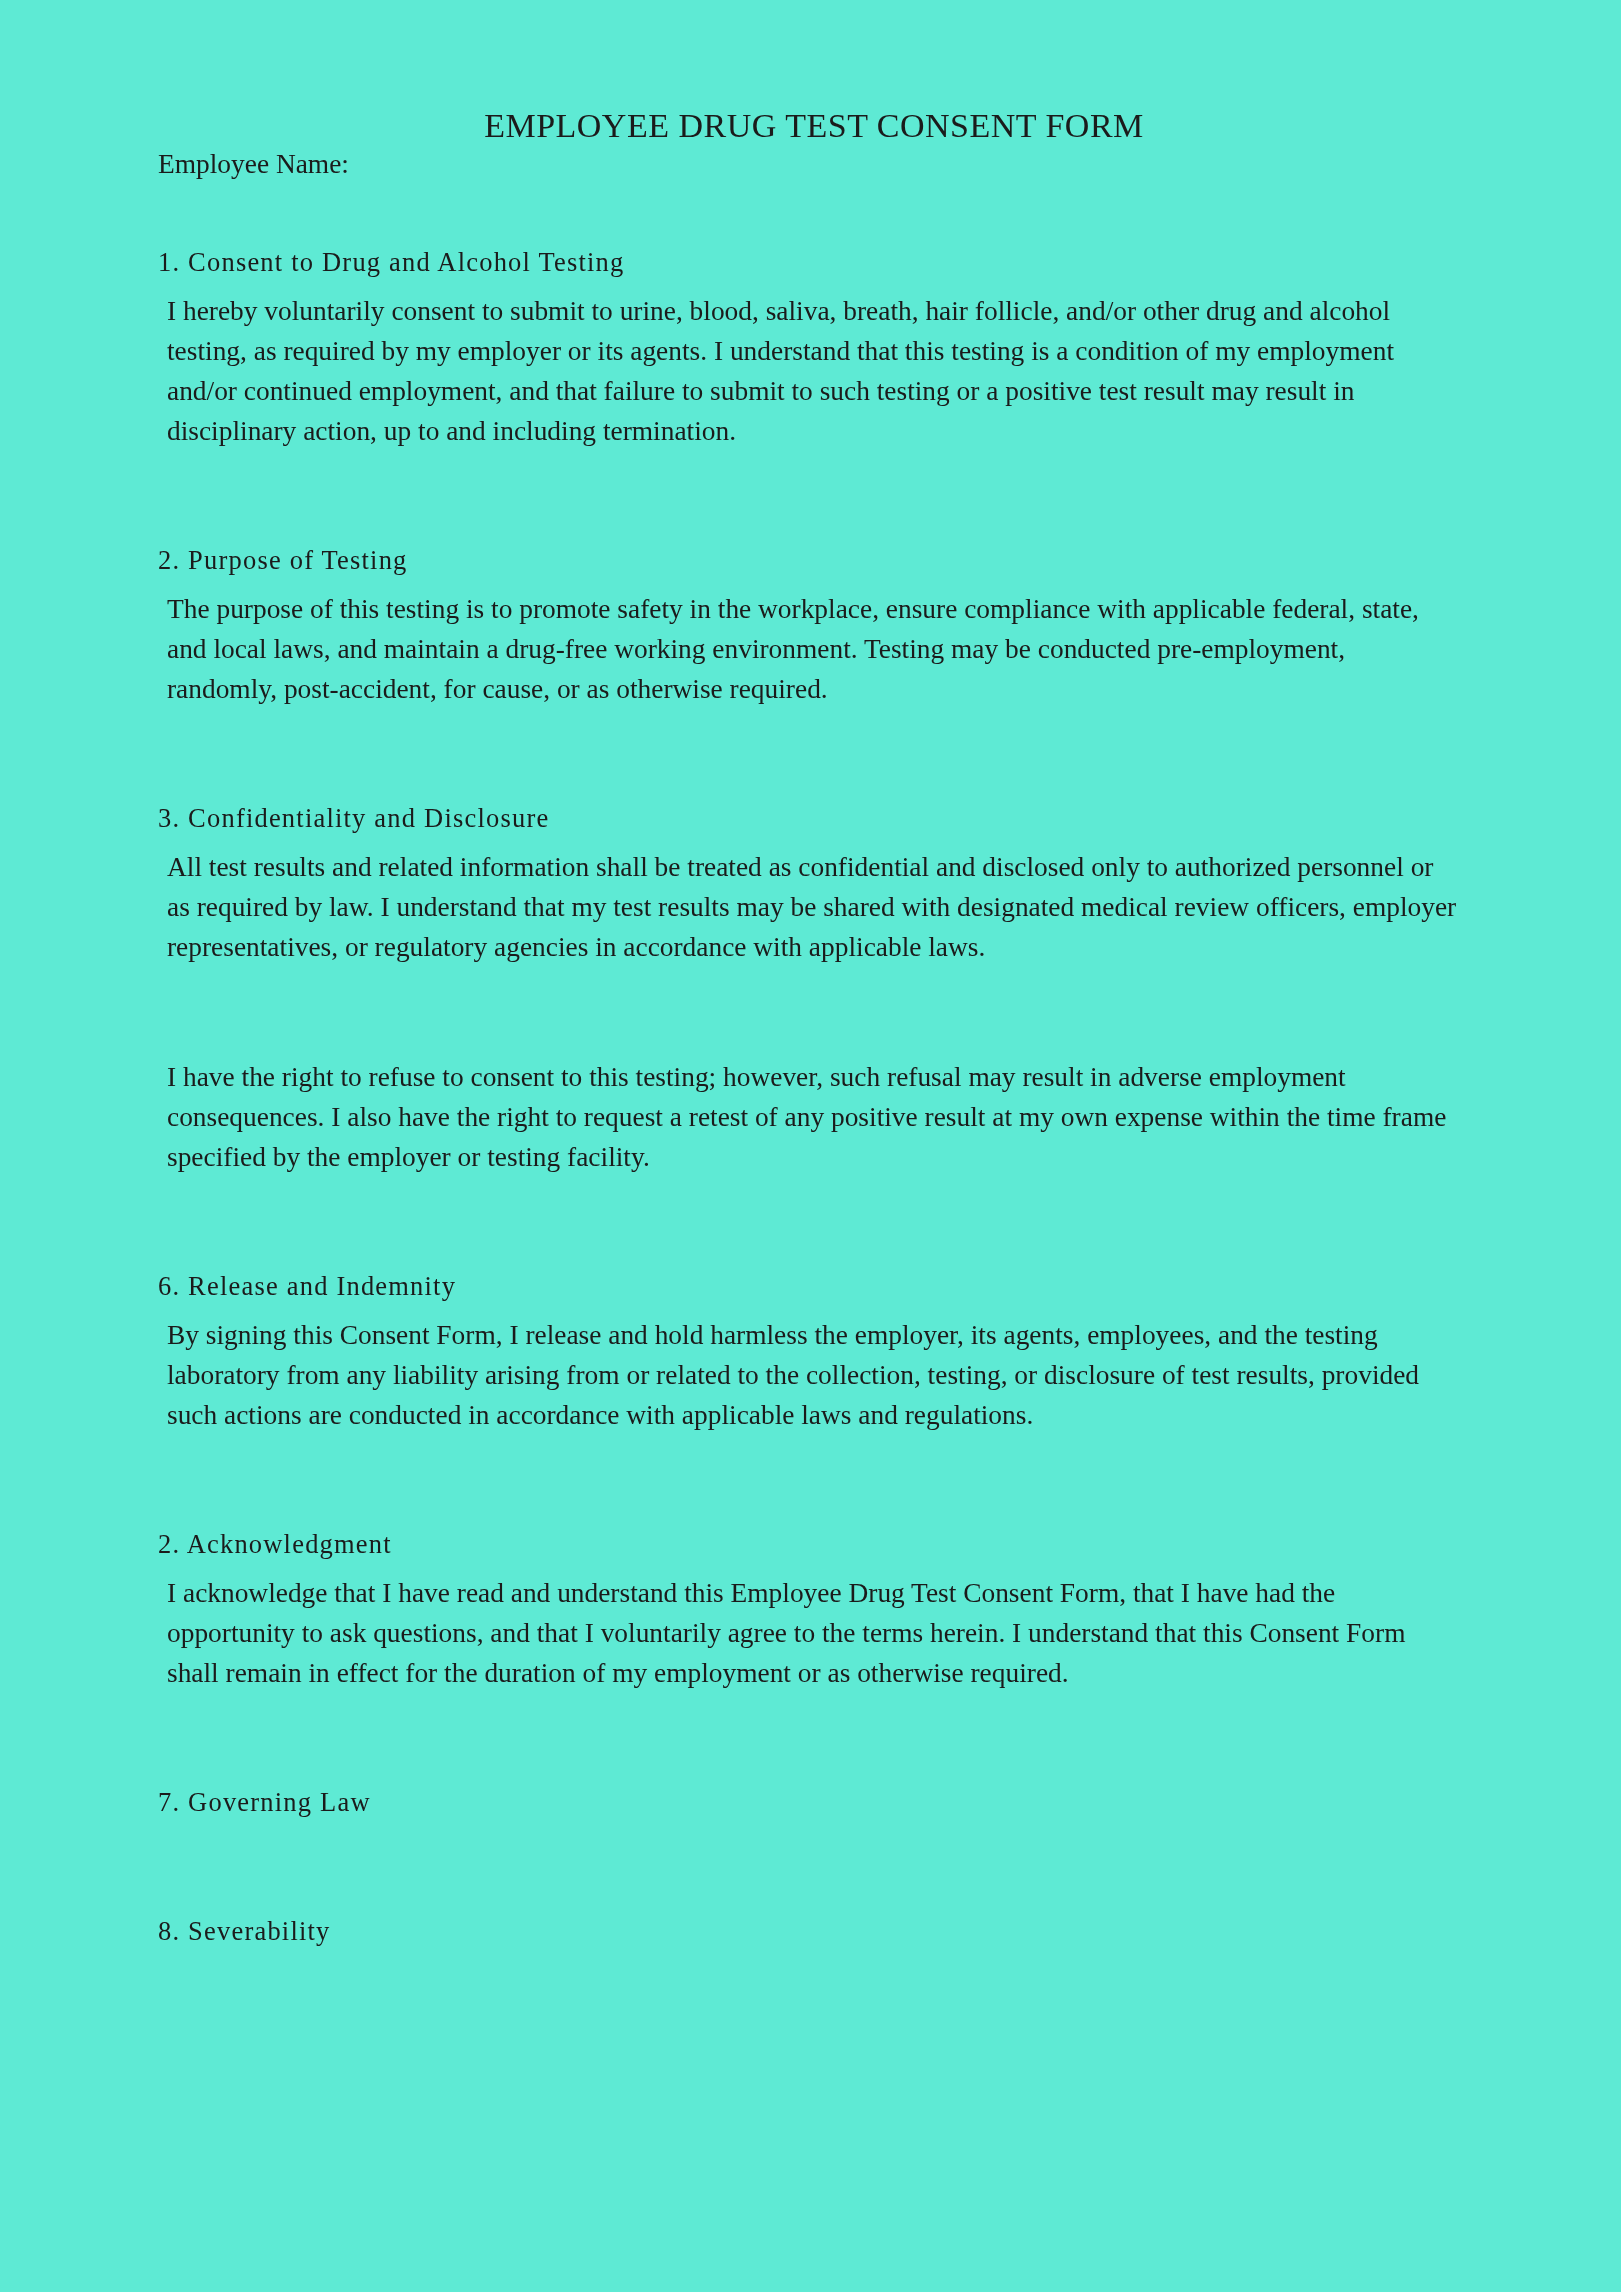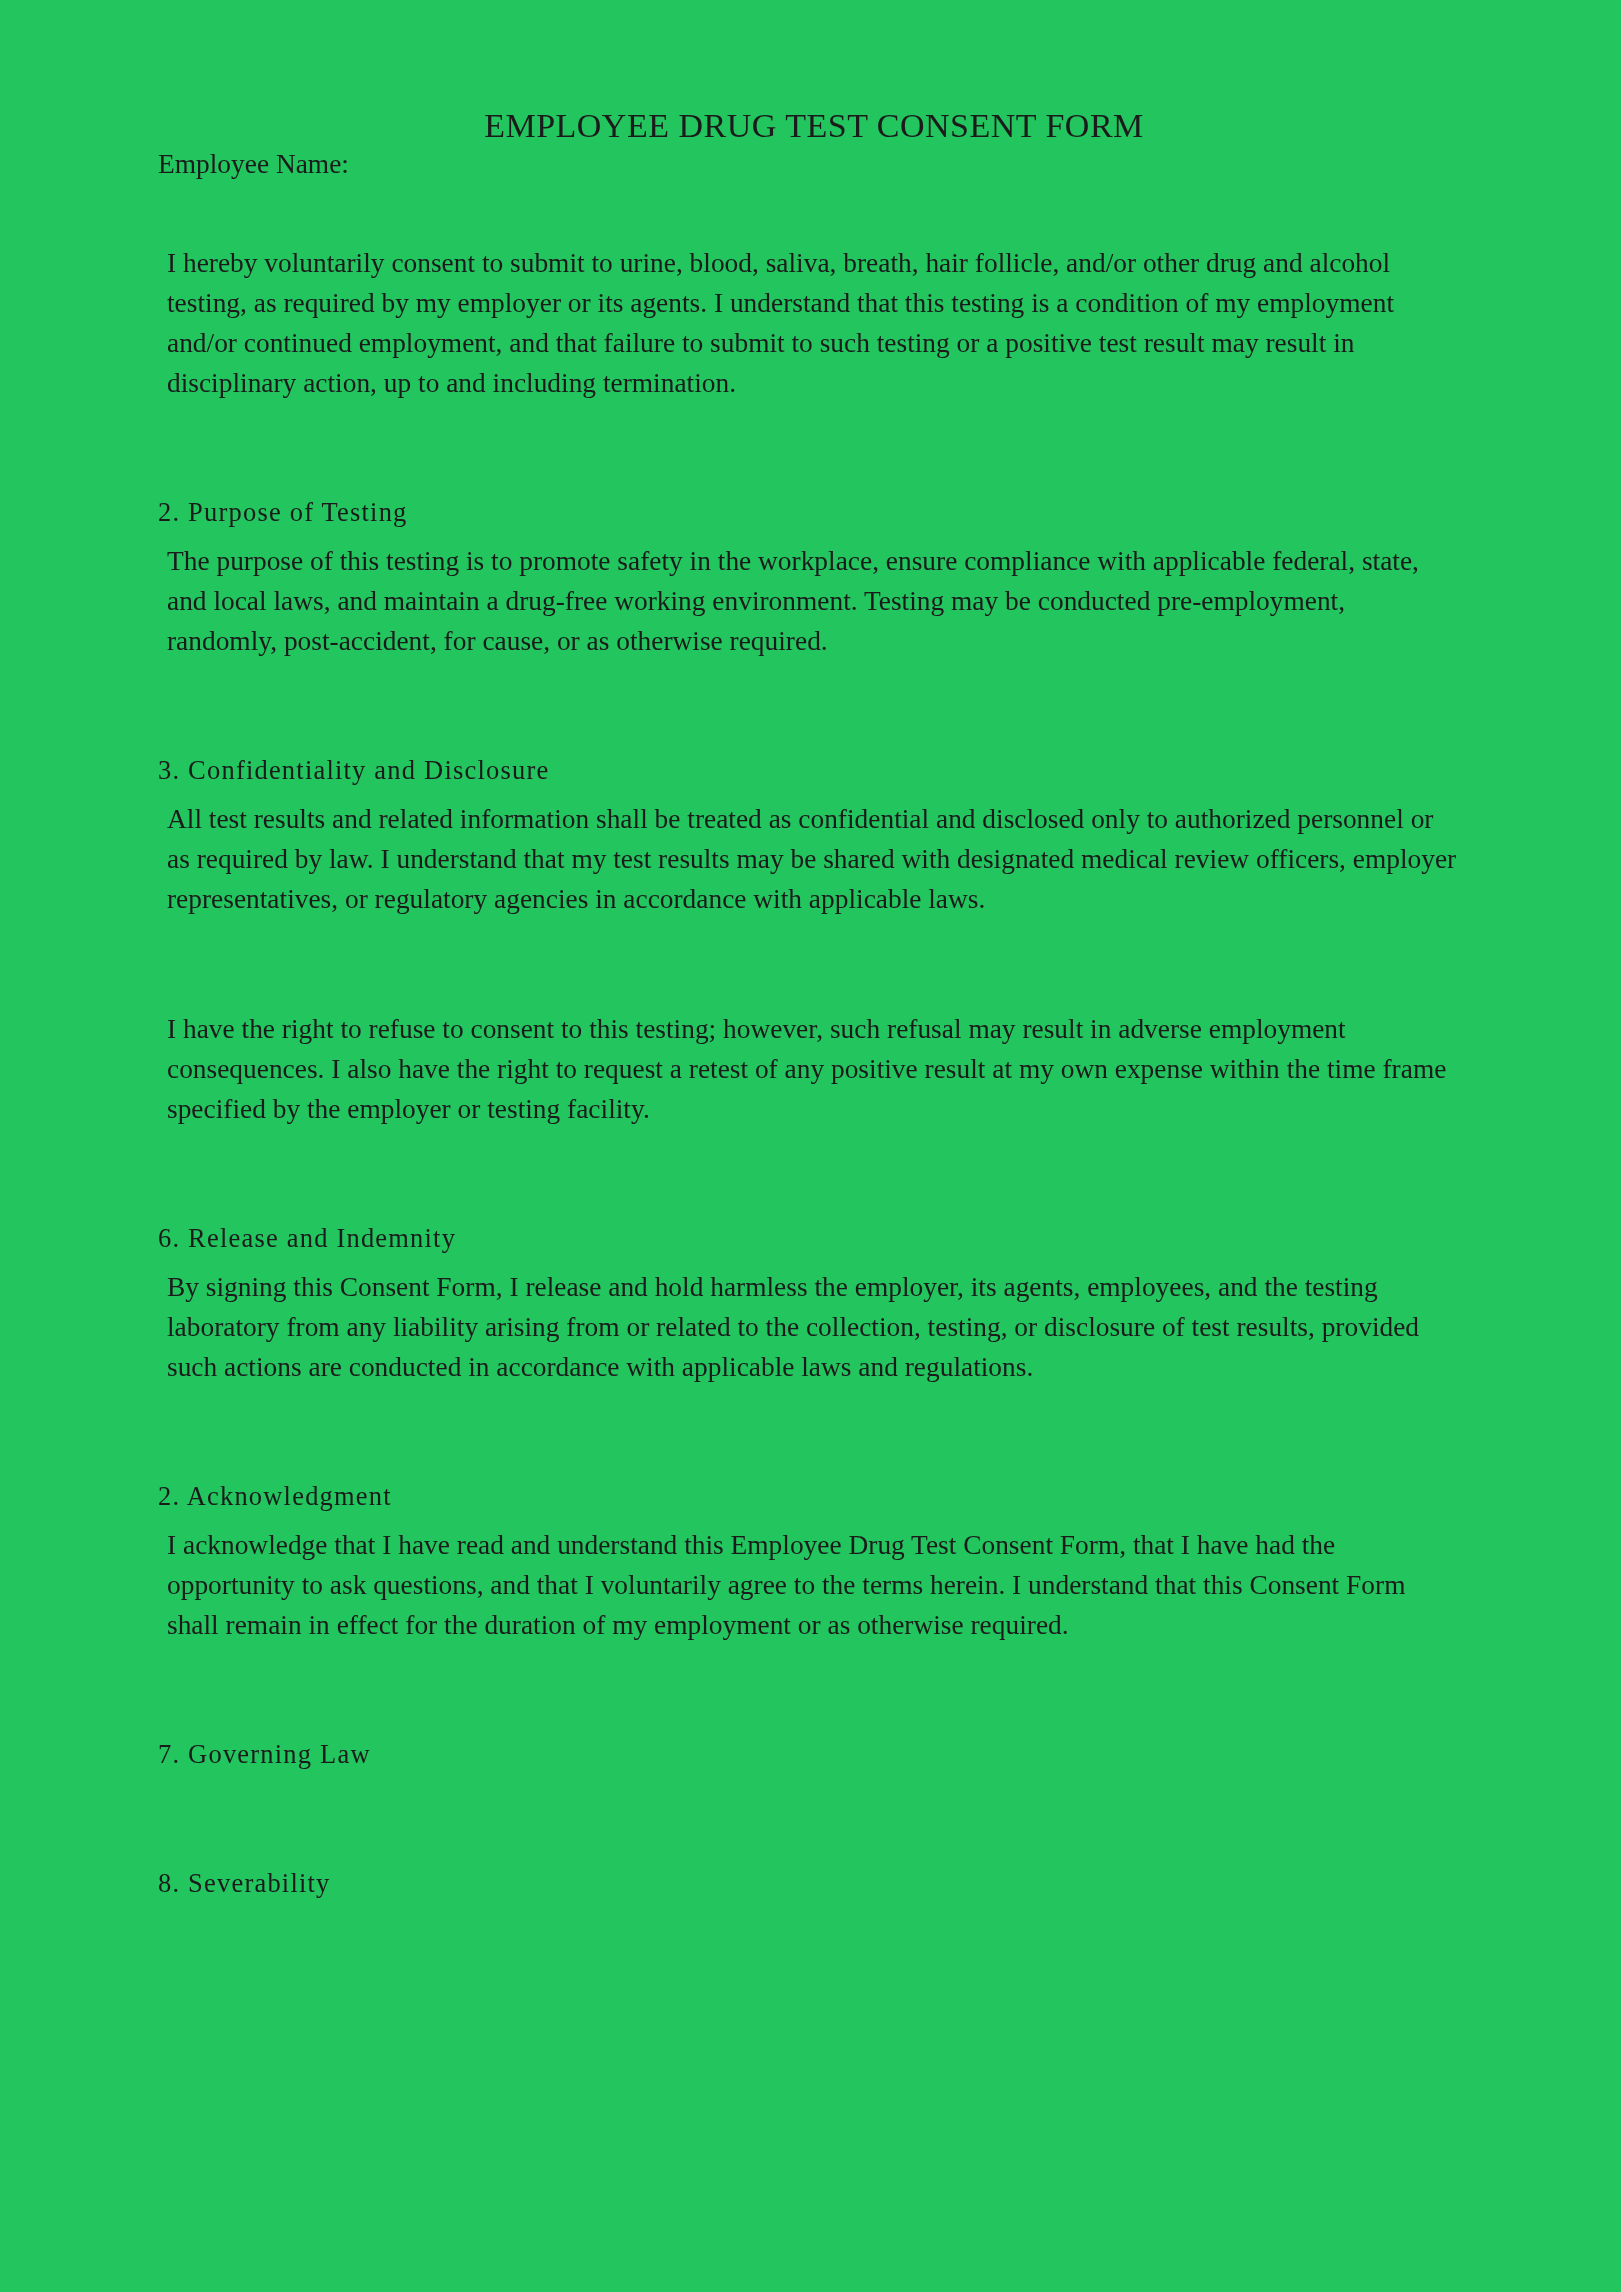--- a/index.html
+++ b/index.html
@@ -1,20 +1,20 @@
 <!DOCTYPE html>
 <html><head>
 <meta charset="utf-8">
 <style>
   html, body { margin: 0; padding: 0; background: #ffffff; }
   .page {
     position: relative;
     width: 1621px;
     height: 2293px;
-    background: #22c55e;
+    background: #5eead4;
     color: #1b1b1b;
     font-family: "Liberation Serif", "DejaVu Serif", serif;
     box-sizing: border-box;
     padding: 106px 151px 0 158px;
     overflow: hidden;
   }
   .doc-title {
     text-align: center;
     font-size: 34px;
     line-height: 1.2;
@@ -67,20 +67,21 @@
 
   <h1 class="doc-title">EMPLOYEE DRUG TEST CONSENT FORM</h1>
 
   <div class="name-row">
     <span class="label">Employee Name:</span>
   </div>
 
   <div class="sections">
 
     <div class="section">
+      <h2>1. Consent to Drug and Alcohol Testing</h2>
       <p>I hereby voluntarily consent to submit to urine, blood, saliva, breath, hair follicle, and/or other drug and alcohol testing, as required by my employer or its agents. I understand that this testing is a condition of my employment and/or continued employment, and that failure to submit to such testing or a positive test result may result in disciplinary action, up to and including termination.</p>
     </div>
 
     <div class="section">
       <h2>2. Purpose of Testing</h2>
       <p>The purpose of this testing is to promote safety in the workplace, ensure compliance with applicable federal, state, and local laws, and maintain a drug-free working environment. Testing may be conducted pre-employment, randomly, post-accident, for cause, or as otherwise required.</p>
     </div>
 
     <div class="section">
       <h2>3. Confidentiality and Disclosure</h2>

